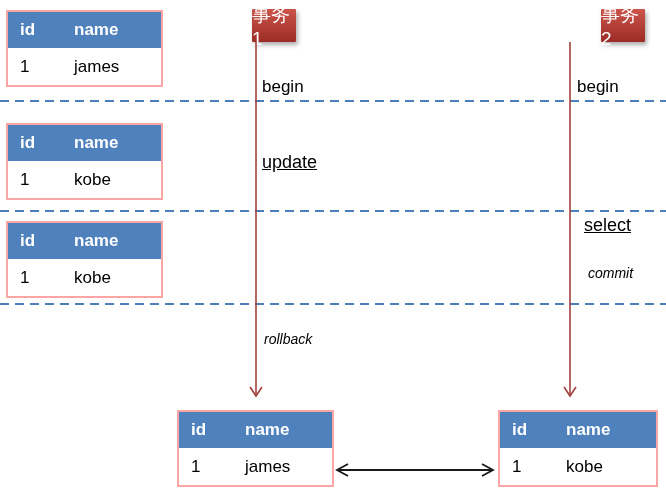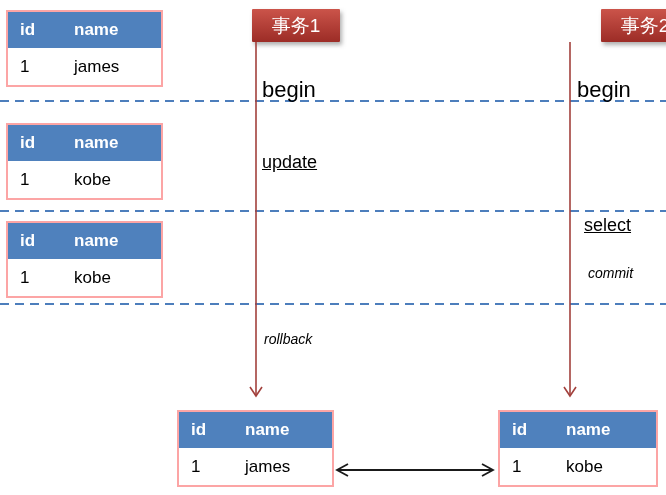--- a/index.html
+++ b/index.html
@@ -16,31 +16,31 @@
   .db-table .row { height:37px; display:flex; align-items:center;
                    font-size:17px; color:#000; background:#fff; }
   .col-id   { width:54px; padding-left:12px; }
   .col-name { flex:1; }
 
   
   .dash-line { position:absolute; left:0; width:666px; height:2px;
                background:repeating-linear-gradient(90deg,#4d7ebc 0 9px,transparent 9px 15px); }
 
   
-  .tx-box { position:absolute; width:88px; height:33px;
+  .tx-box { position:absolute; width:44px; height:33px;
             background:linear-gradient(#cb544a,#9c2c26);
             color:#fff; display:flex; align-items:center; justify-content:center;
             font-size:19px; box-shadow:2px 3px 4px rgba(110,110,110,.55);
             border-radius:1px; }
 
   
   .timeline { position:absolute; }
 
   
-  .ev { position:absolute; font-size:22px; color:#000; white-space:nowrap; }
+  .ev { position:absolute; font-size:17px; color:#000; white-space:nowrap; }
   .ev.u { text-decoration:underline; font-size:18px; }
   .ev.i { font-style:italic; font-size:14px; }
 
   .read-dirty { position:absolute; left:345px; top:438px; width:150px;
                 text-align:center; color:#ff0000; font-size:19px; font-weight:600; }
 </style>
 </head>
 <body>
 
 <div class="canvas">

